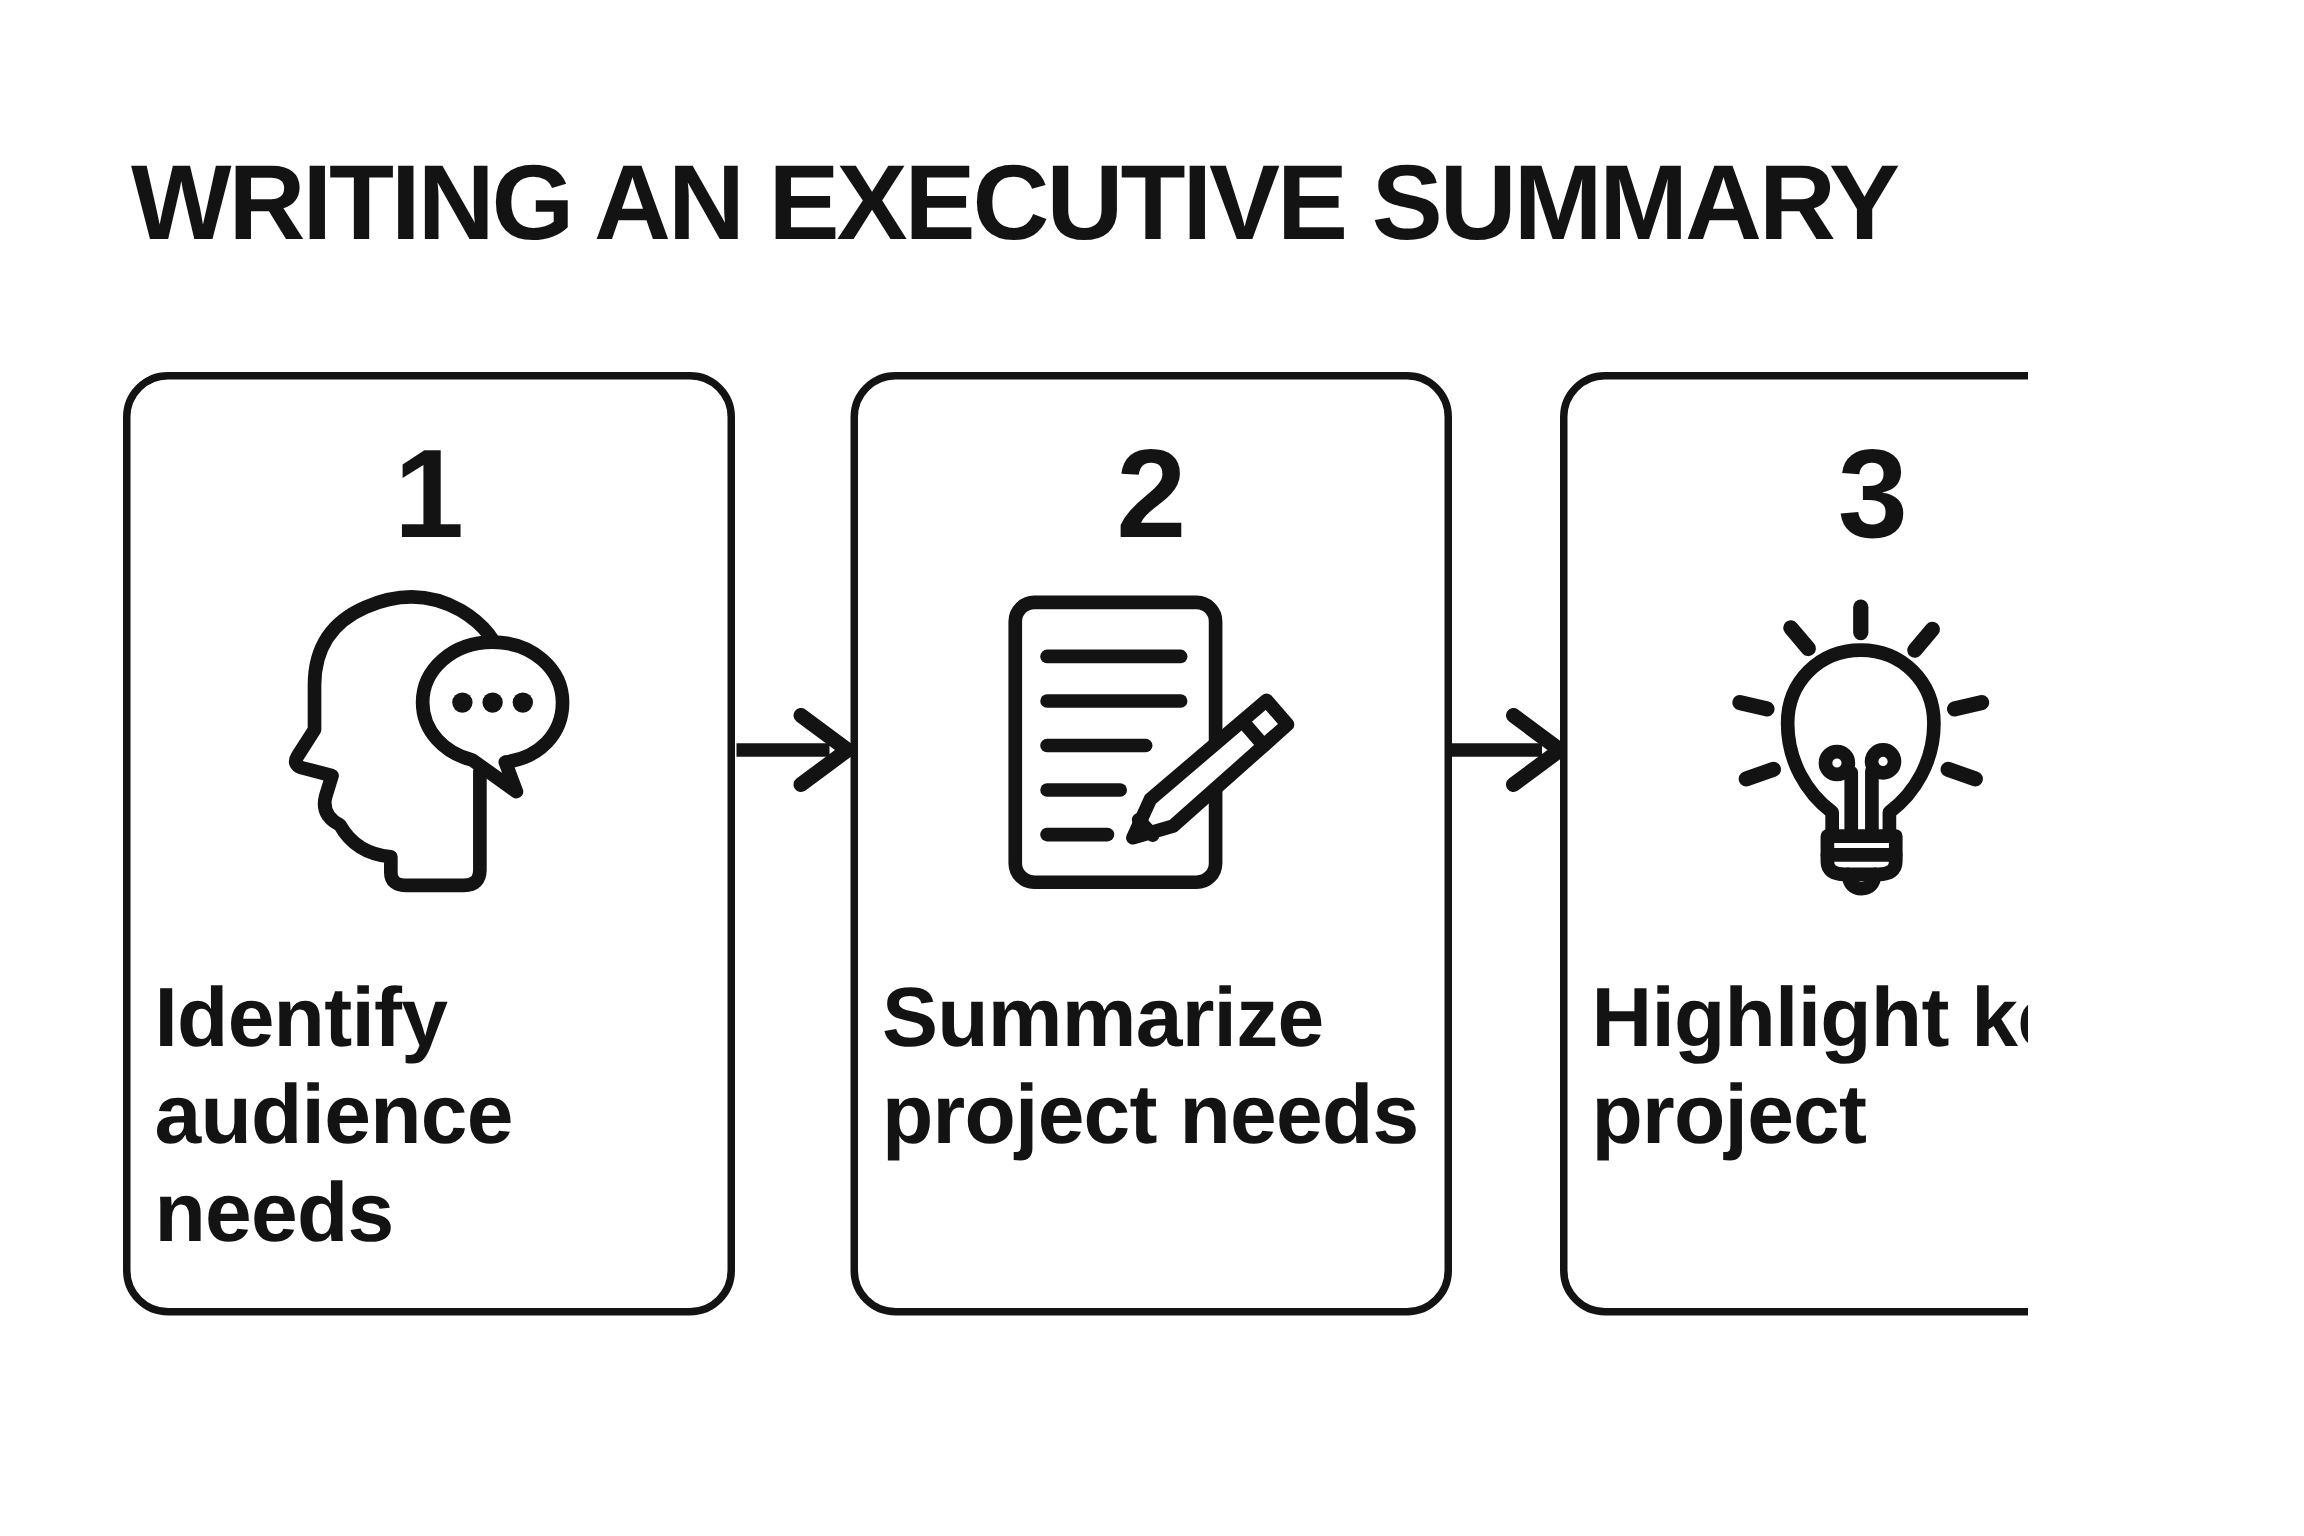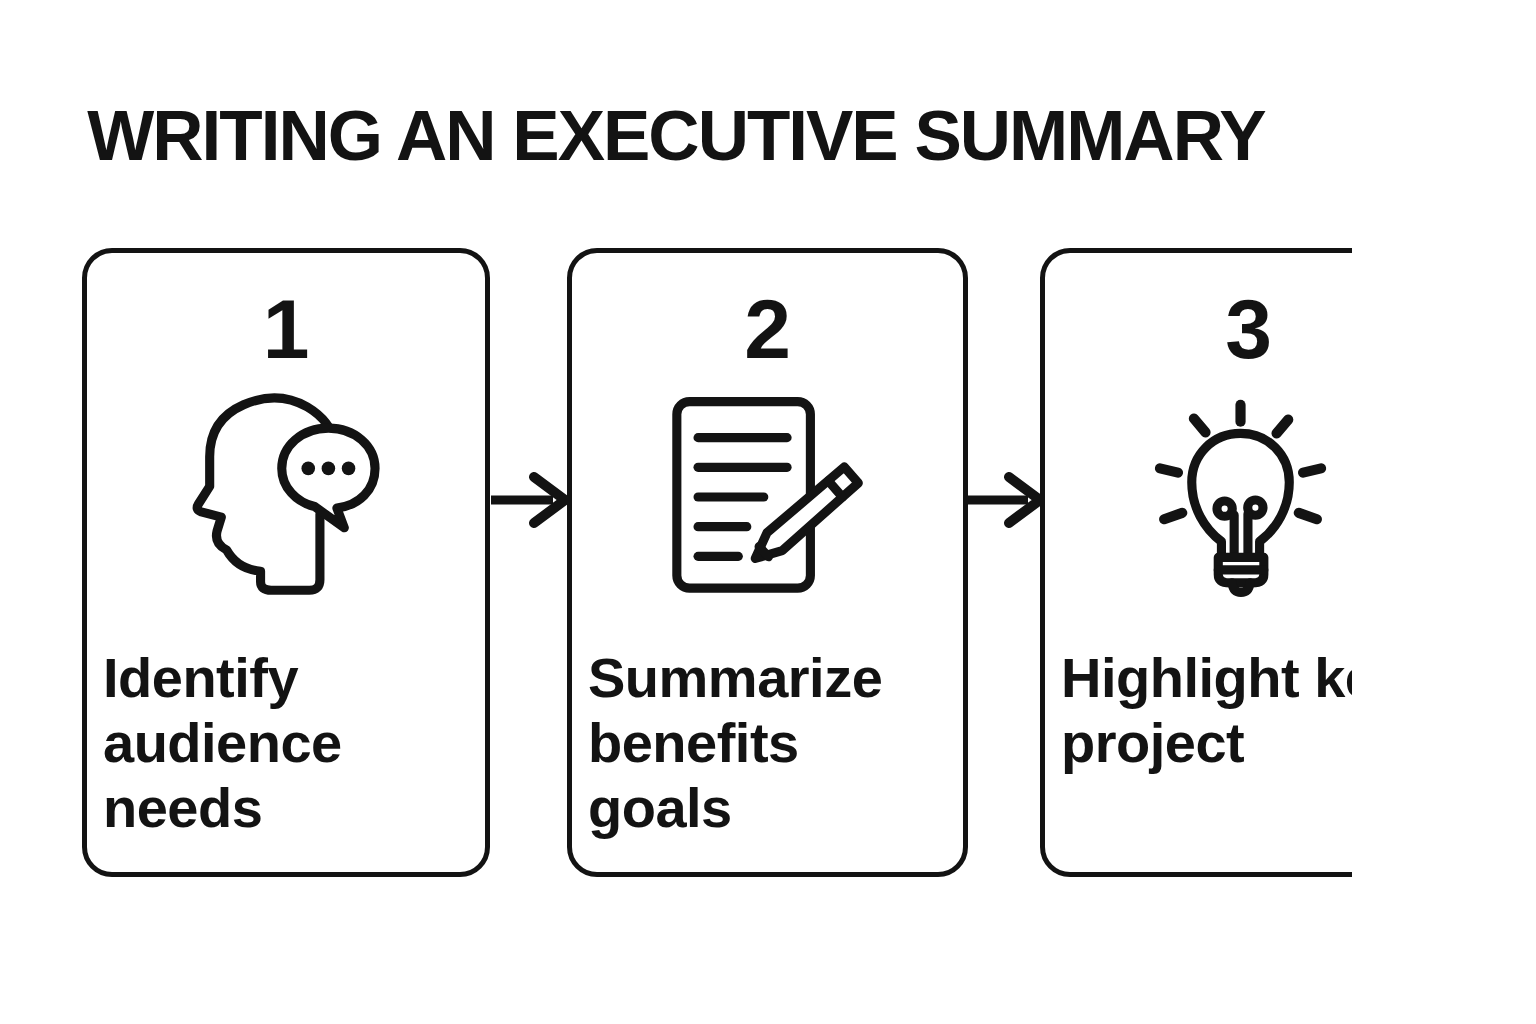--- a/index.html
+++ b/index.html
@@ -109,21 +109,21 @@
         <path class="stroke" d="M 17,36 L 59,36"></path>
         <path class="stroke" d="M 17,50 L 48,50"></path>
         <path class="stroke" d="M 17,64 L 40,64"></path>
         <path class="stroke" d="M 17,78 L 36,78"></path>
 
         <path class="stroke-fill-white" d="M 44,79 L 49.5,66.9 L 86,35.8 L 92.6,43.4 L 56.7,75.3 Z"></path>
         <path class="stroke" d="M 78.5,42.4 L 85.1,50"></path>
         <path class="stroke" d="M 45.8,73.4 L 50.2,78.2"></path>
       </svg>
     </div>
-    <div class="step-label">Summarize benefits goals</div>
+    <div class="step-label">Summarize project needs</div>
   </div>
 
   <svg class="arrow arrow-2" viewBox="0 0 80 90" aria-hidden="true">
     <path d="M 2,45 L 64,45" fill="none" stroke="#131313" stroke-width="9" stroke-linecap="butt"></path>
     <path d="M 45,22 L 76,45 L 45,68" fill="none" stroke="#131313" stroke-width="10" stroke-linecap="round" stroke-linejoin="round"></path>
   </svg>
 
   <div class="card card-3">
     <div class="step-number">3</div>
     <div class="icon-box">

